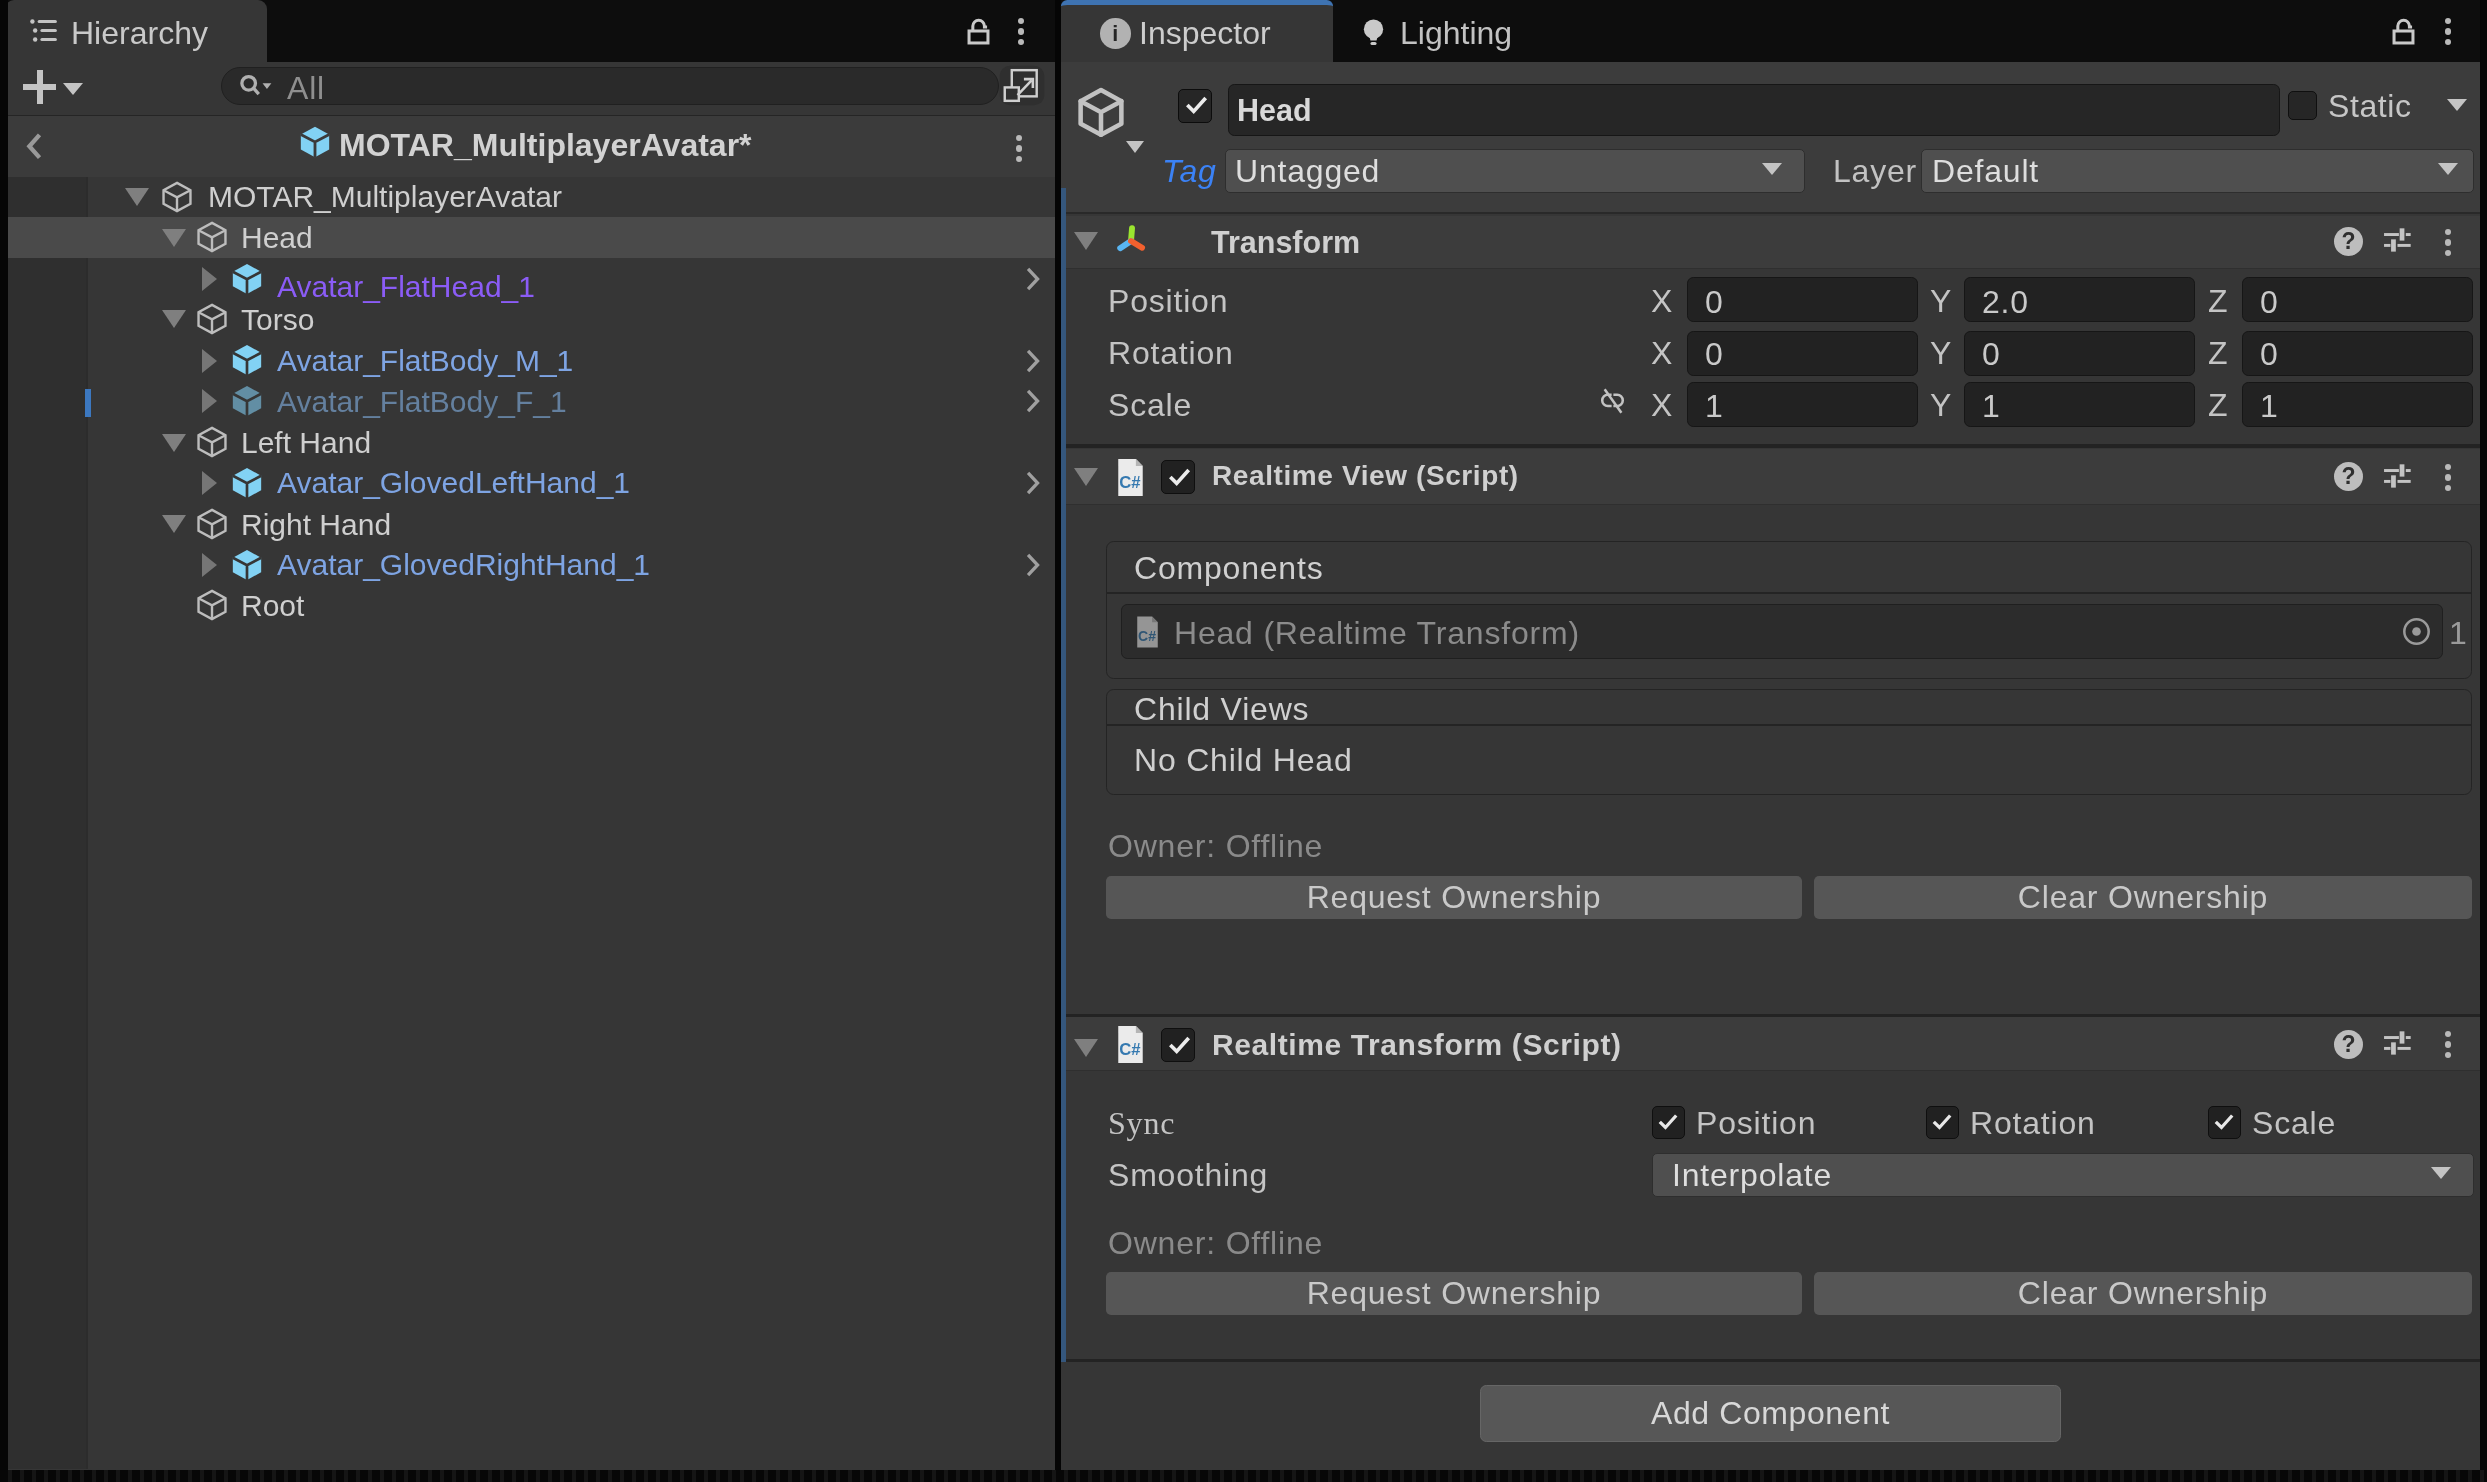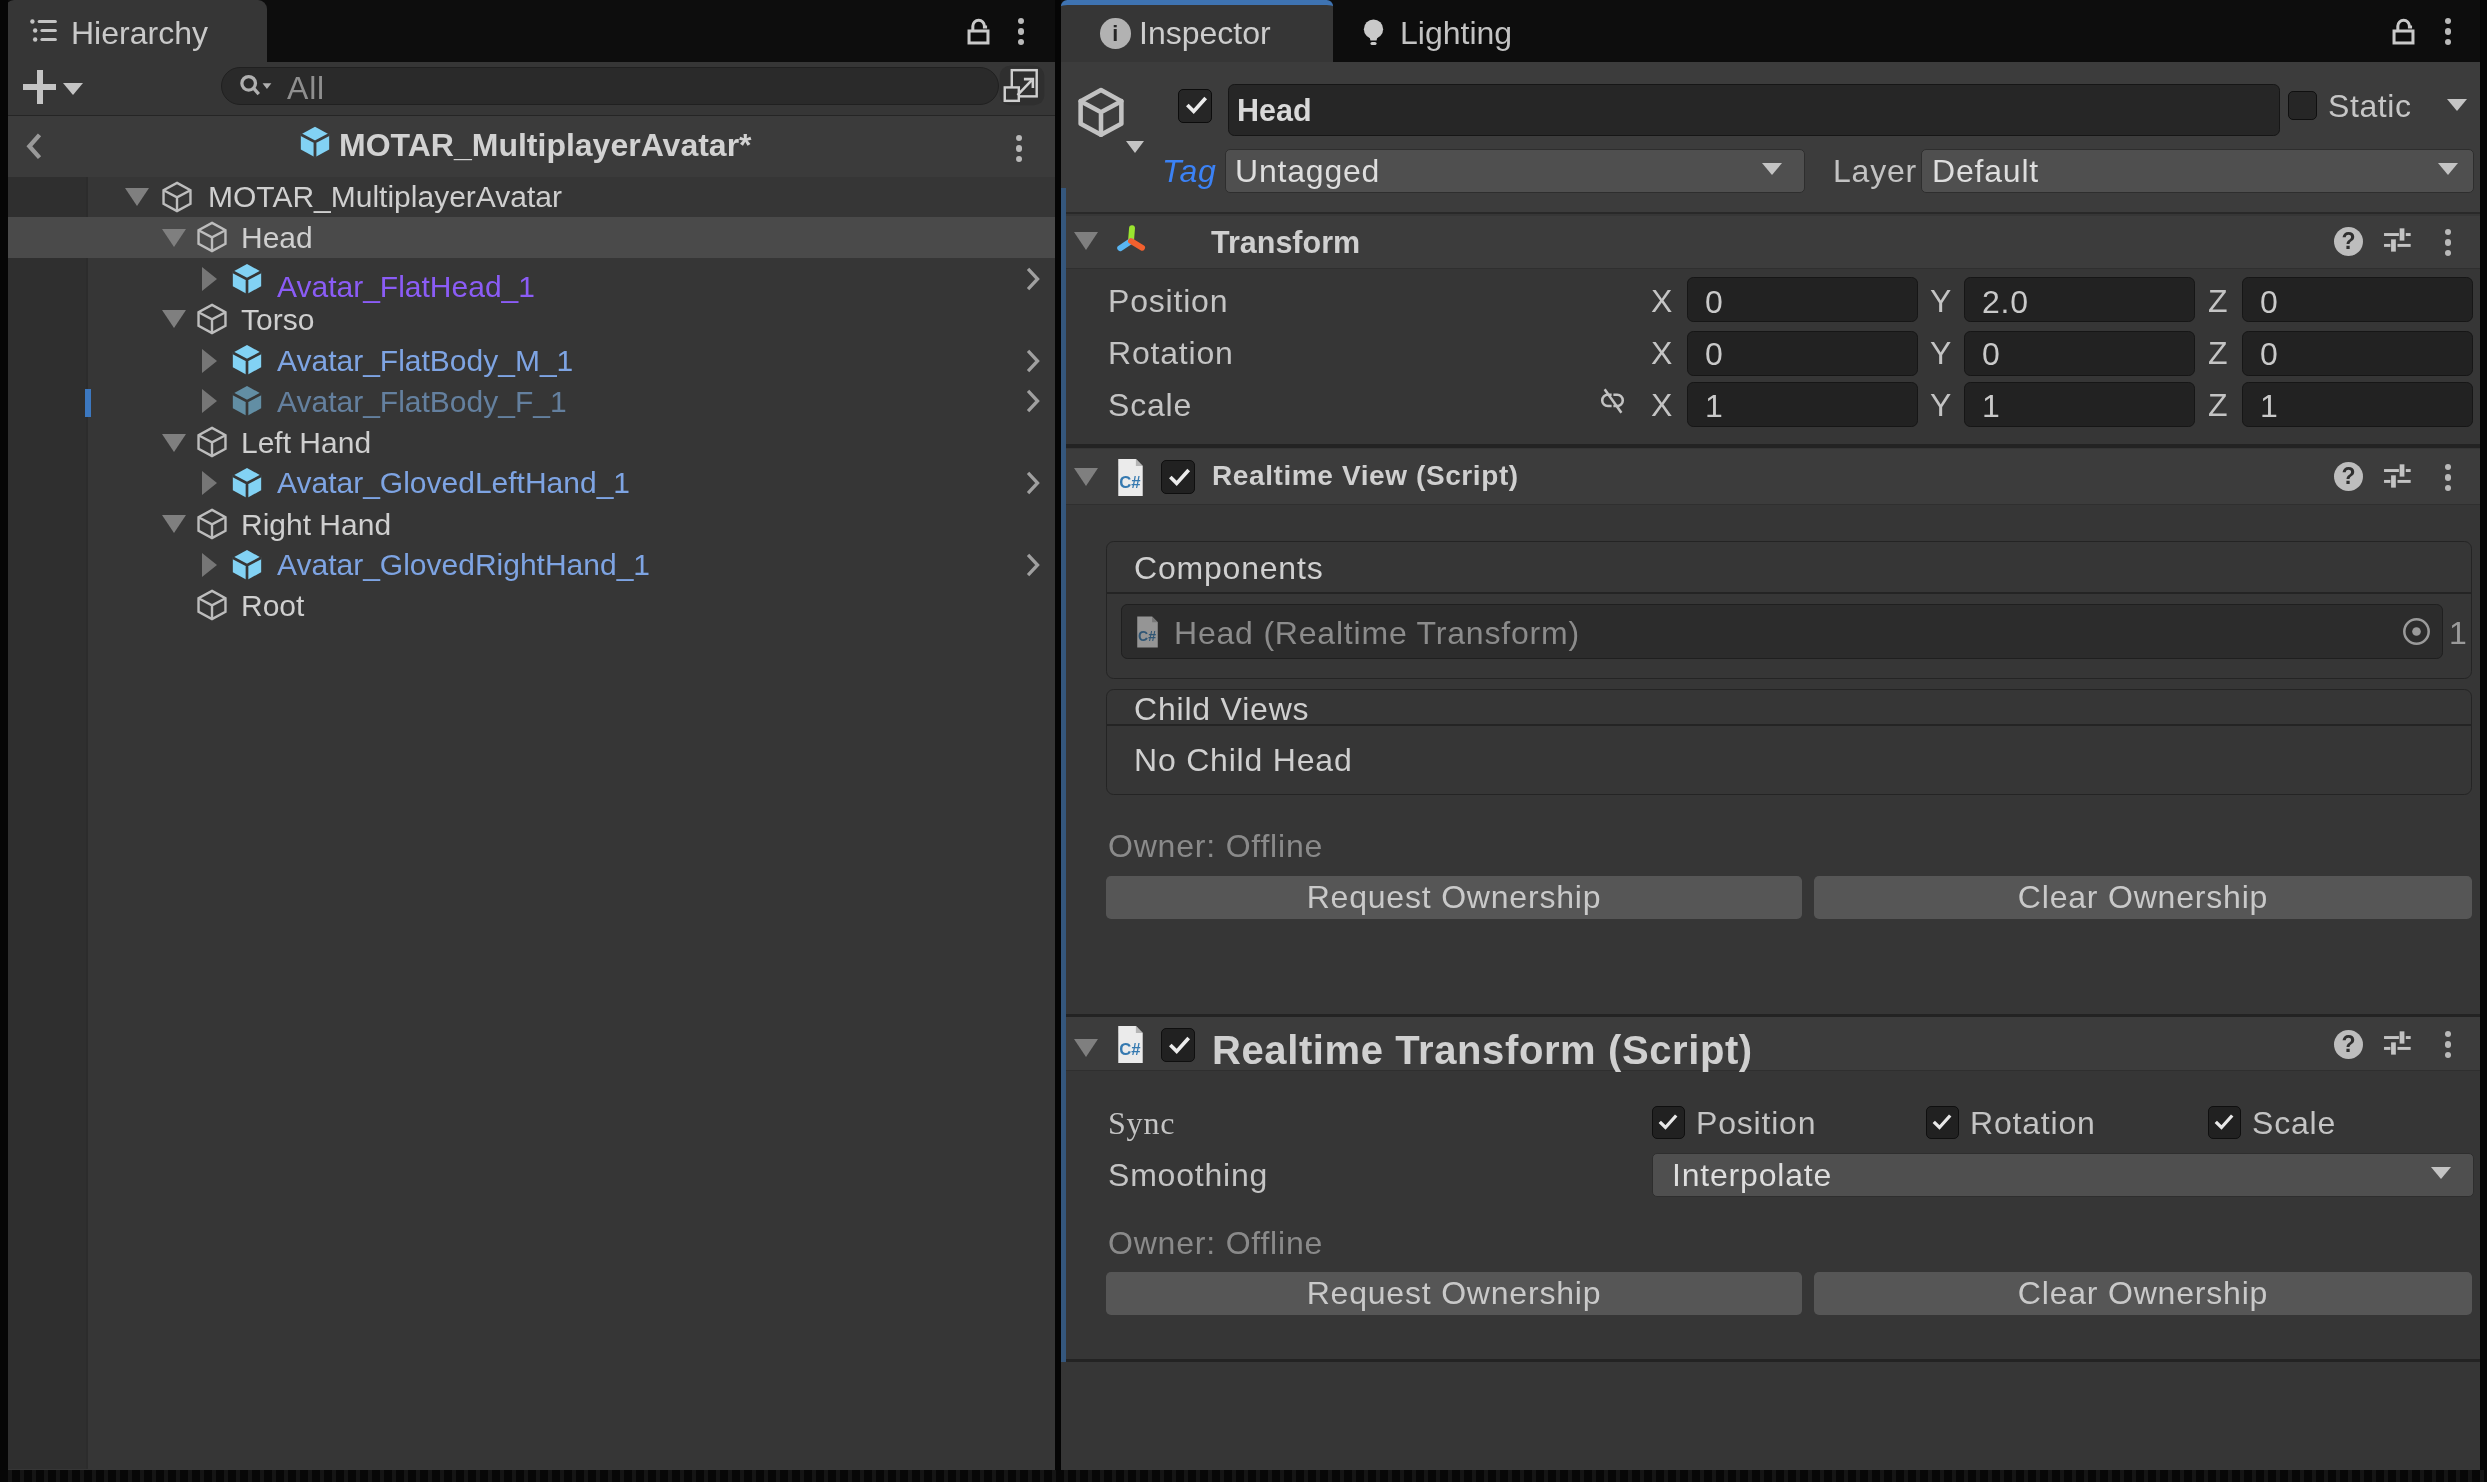--- a/index.html
+++ b/index.html
@@ -346,21 +346,21 @@
   <div class="abs tri-d" style="left:1074px;top:1039px;"></div>
   <svg class="abs cs" style="left:1117px;top:1025px" width="27" height="39" viewBox="0 0 17 24">
       <path d="M0.8 0.4 H11.9 L16.2 4.7 V23.6 H0.8 Z" fill="#ebebeb"></path>
       <path d="M11.9 0.4 L16.2 4.7 H11.9 Z" fill="#b5b5b5"></path>
       <text x="1.4" y="18.6" font-family="Liberation Sans" font-weight="bold" font-size="10.5" fill="#3579b0">C#</text>
     </svg>
   <div class="abs cb" style="left:1161px;top:1028px;width:32px;height:32px;border-width:1.9px;"></div>
   <svg class="abs" style="left:1166px;top:1033px" width="27" height="24" viewBox="0 0 19 17">
       <path d="M3 8.5 L7.5 13 L16 3.5" fill="none" stroke="#ececec" stroke-width="2.6"></path>
     </svg>
-  <div class="txt b" style="left:1212px;top:1030px;font-size:40px;letter-spacing:0.6px;color:#d0d0d0;">Realtime Transform (Script)</div>
+  <div class="txt b" style="left:1212px;top:1030px;font-size:30px;letter-spacing:0.6px;color:#d0d0d0;">Realtime Transform (Script)</div>
   <div class="abs cen help" style="left:2334px;top:1030px;">?</div>
   <svg class="abs preset" style="left:2382px;top:1028px" width="32" height="32" viewBox="0 0 25 25">
       <g fill="#c4c4c4">
         <rect x="1.6" y="6.3" width="11.6" height="2.3"></rect>
         <rect x="18.6" y="6.3" width="3.8" height="2.3"></rect>
         <rect x="13.8" y="2.6" width="3.7" height="9.6"></rect>
         <rect x="1.6" y="14.8" width="5" height="2.3"></rect>
         <rect x="12.1" y="14.8" width="10.3" height="2.3"></rect>
         <rect x="7.1" y="11.2" width="3.7" height="9.6"></rect>
       </g>
@@ -388,18 +388,19 @@
   <div class="txt" style="left:2252px;top:1107px;font-size:32px;letter-spacing:0.8px;color:#c4c4c4;">Scale</div>
   <div class="txt" style="left:1108px;top:1159px;font-size:32px;letter-spacing:0.8px;color:#c4c4c4;">Smoothing</div>
   <div class="dd" style="left:1652px;top:1153px;width:820px;height:42px;"></div>
   <div class="txt" style="left:1672px;top:1159px;font-size:32px;letter-spacing:0.8px;color:#dedede;">Interpolate</div>
   <div class="abs caret" style="left:2431px;top:1167px;"></div>
   <div class="txt" style="left:1108px;top:1227px;font-size:32px;letter-spacing:0.8px;color:#8a8a8a;">Owner: Offline</div>
   <div class="btn" style="left:1106px;top:1272px;width:696px;height:43px;">Request Ownership</div>
   <div class="btn" style="left:1814px;top:1272px;width:658px;height:43px;">Clear Ownership</div>
   <div class="abs" style="left:1061px;top:1359px;width:1419px;height:3.2px;background:#232323;"></div>
 
+  <div class="btn" style="left:1480px;top:1385px;width:579px;height:55px;background:#575757;border:1.3px solid #666666;border-radius:6.3px;font-size:32px;letter-spacing:0.6px;color:#d8d8d8;">Add Component</div>
 
   <div class="abs" style="left:0;top:0;width:7.6px;height:1483px;background:#060606;"></div>
   <div class="abs" style="left:2481px;top:0;width:6.3px;height:1483px;background:#060606;"></div>
   <div class="abs" style="left:0;top:1470px;width:2487px;height:13.3px;background:repeating-linear-gradient(90deg,#070707 0 8.3px,#151515 8.3px 12px);"></div>
 </div>
 
 
 </body></html>

